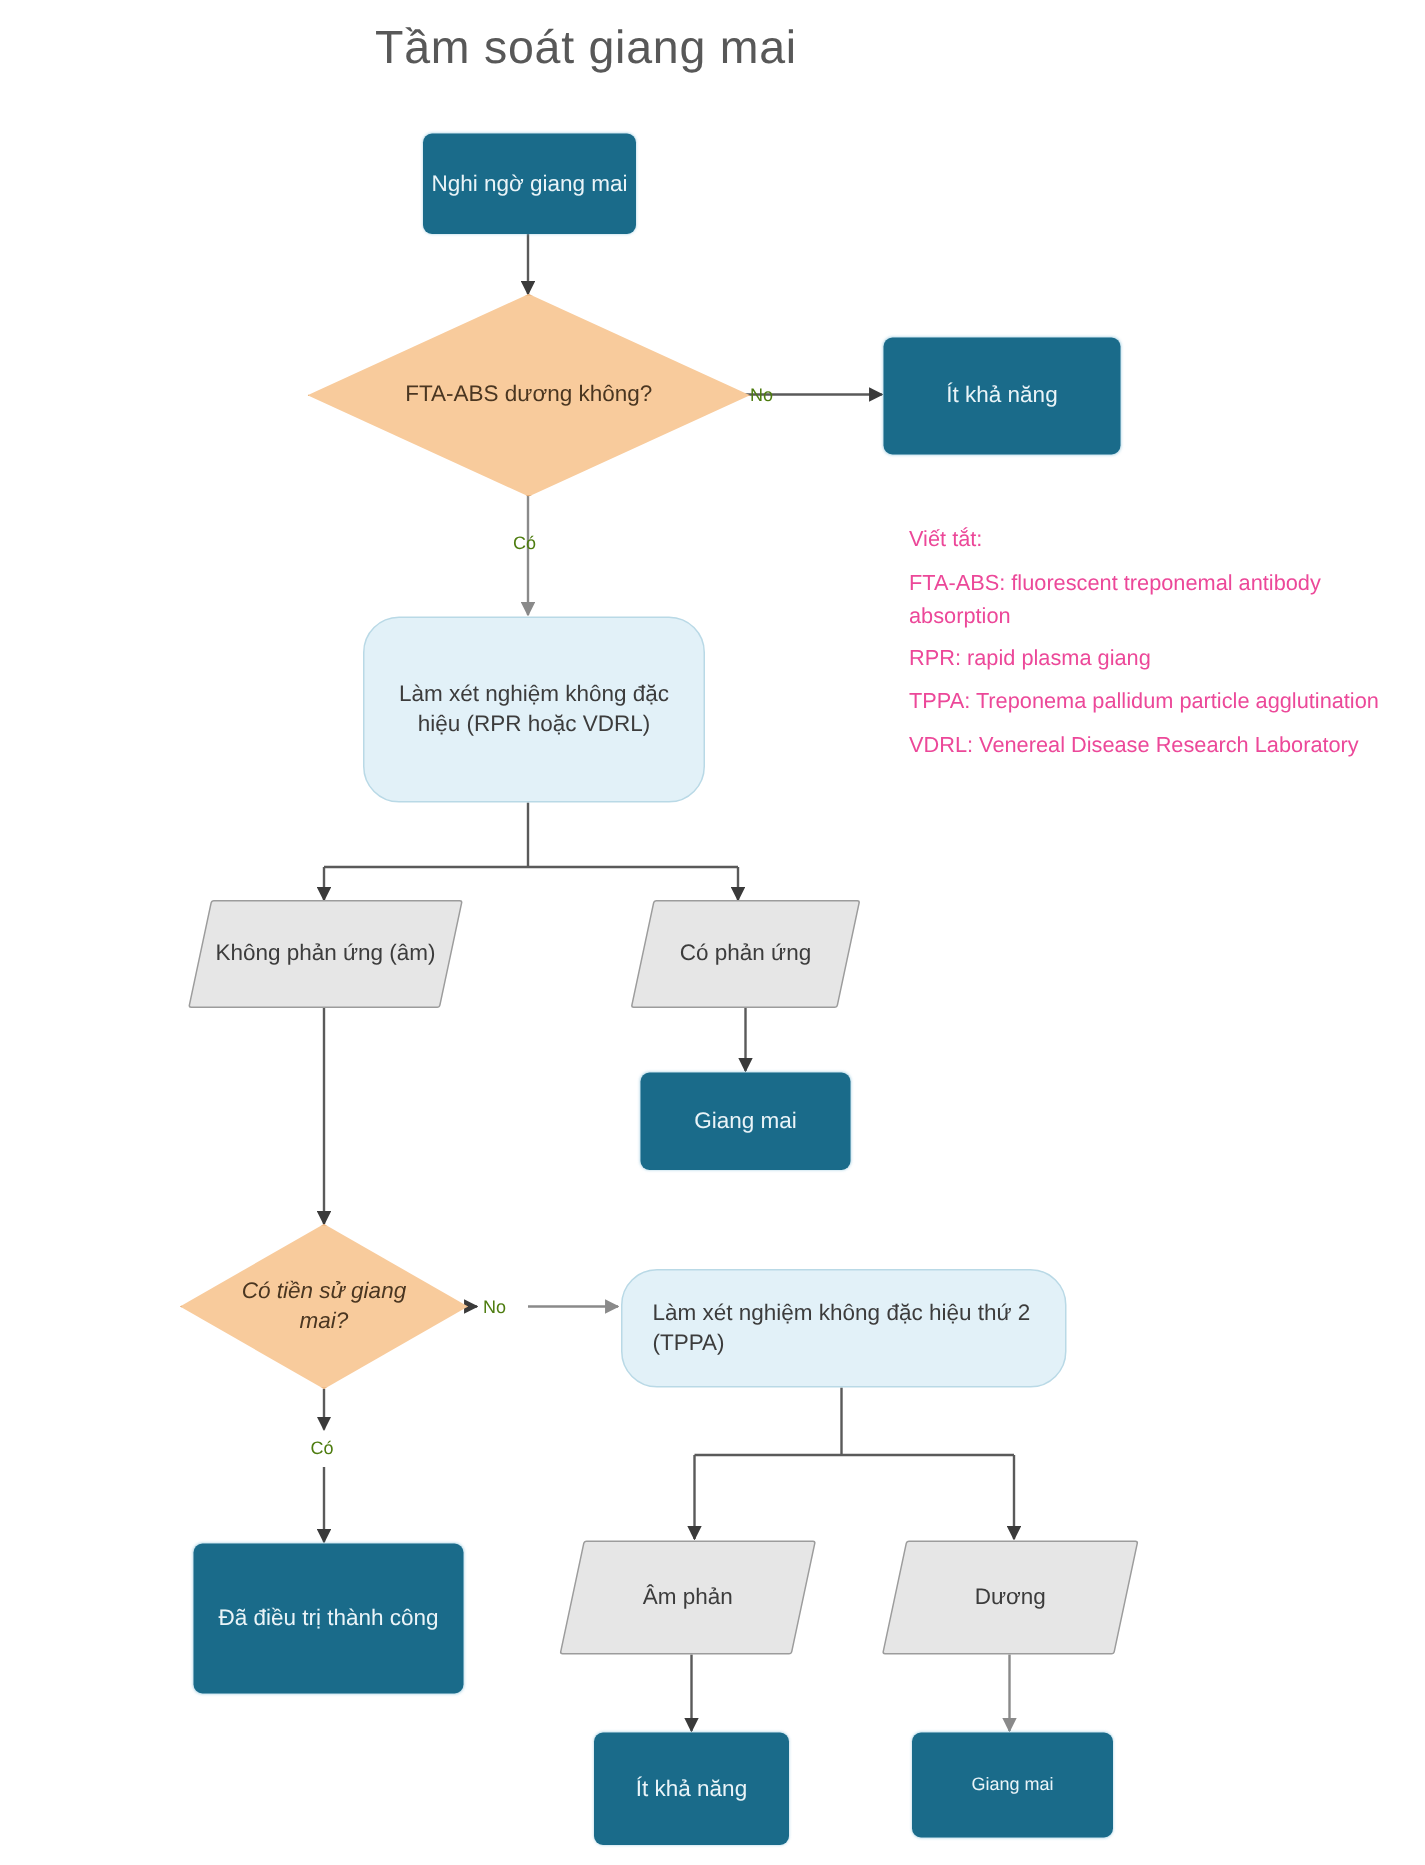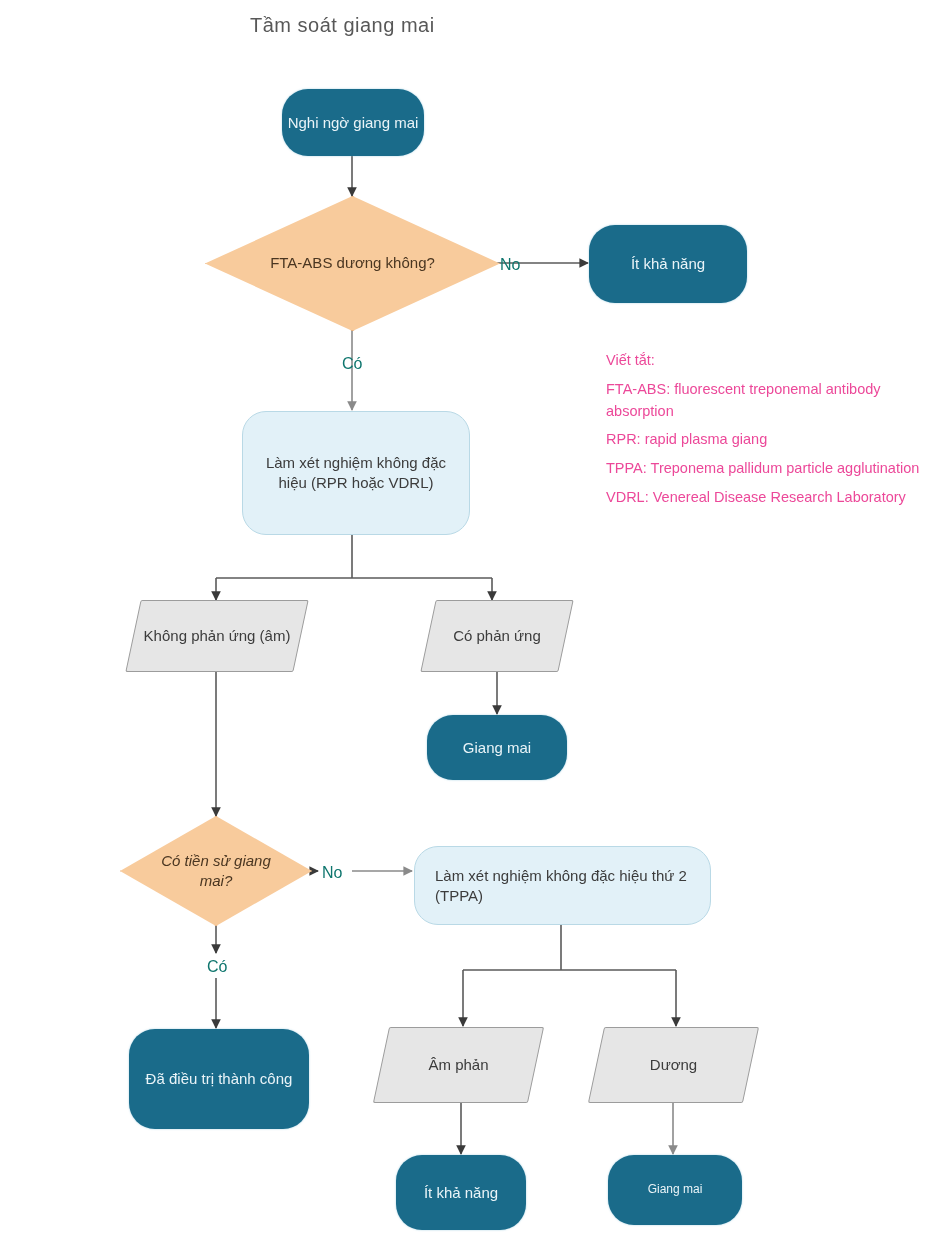--- a/index.html
+++ b/index.html
@@ -16,21 +16,21 @@
     height: 1243px;
     background: #ffffff;
     overflow: hidden;
   }
 
   
   .title {
     position: absolute;
     left: 250px;
     top: 14px;
-    font-size: 20px;
+    font-size: 31px;
     color: #585858;
     letter-spacing: 0.5px;
     white-space: nowrap;
   }
 
   
   .node {
     position: absolute;
     box-sizing: border-box;
     display: flex;
@@ -38,21 +38,21 @@
     justify-content: center;
     text-align: center;
     line-height: 1.32;
     border-radius: 24px;
   }
 
   
   .terminal {
     background: #1a6b8a;
     color: #eaf4f8;
-    border-radius: 26px;
+    border-radius: 6px;
     font-size: 15px;
     box-shadow: 0 0 2px rgba(130,190,215,0.75);
   }
   .terminal.small {
     font-size: 12px;
   }
 
   
   .diamond-wrap {
     position: absolute;
@@ -118,22 +118,22 @@
     left: 0;
     top: 0;
     width: 950px;
     height: 1243px;
     pointer-events: none;
   }
 
   
   .edge-label {
     position: absolute;
-    font-size: 16px;
-    color: #0f766e;
+    font-size: 12px;
+    color: #4d7c0f;
     white-space: nowrap;
   }
 
   
   .legend {
     position: absolute;
     left: 606px;
     top: 350px;
     width: 316px;
     font-size: 14.5px;

